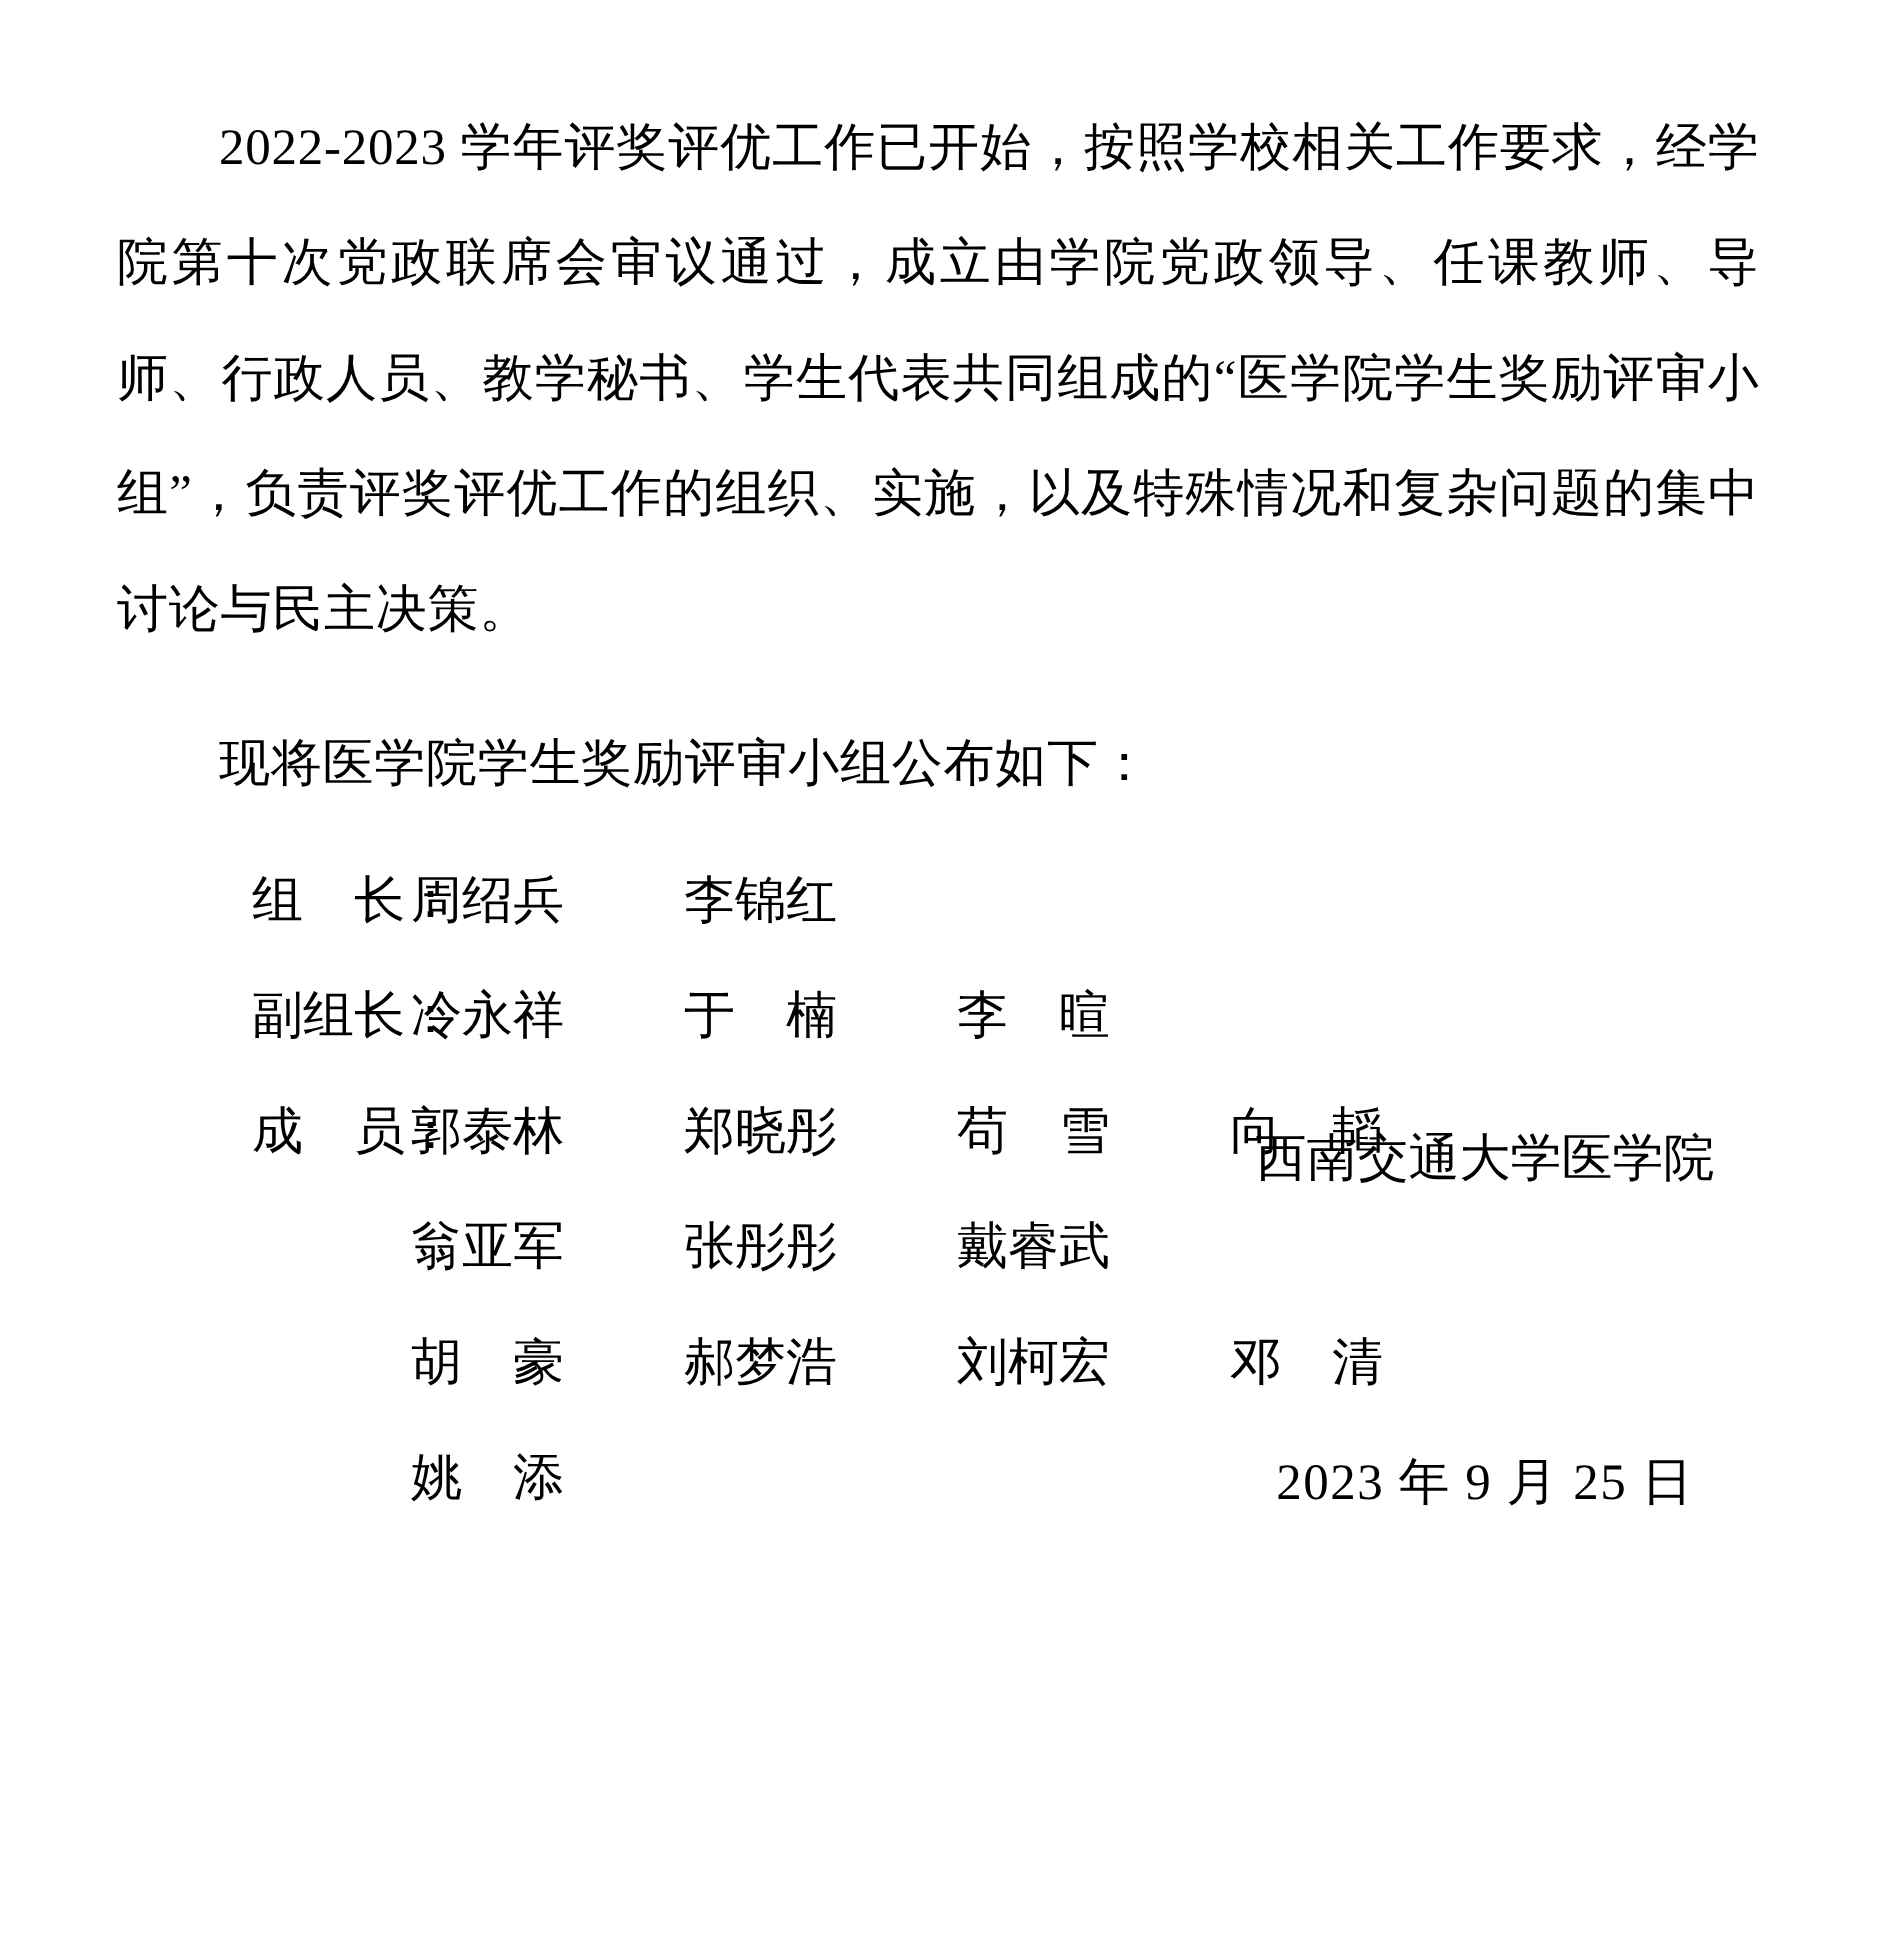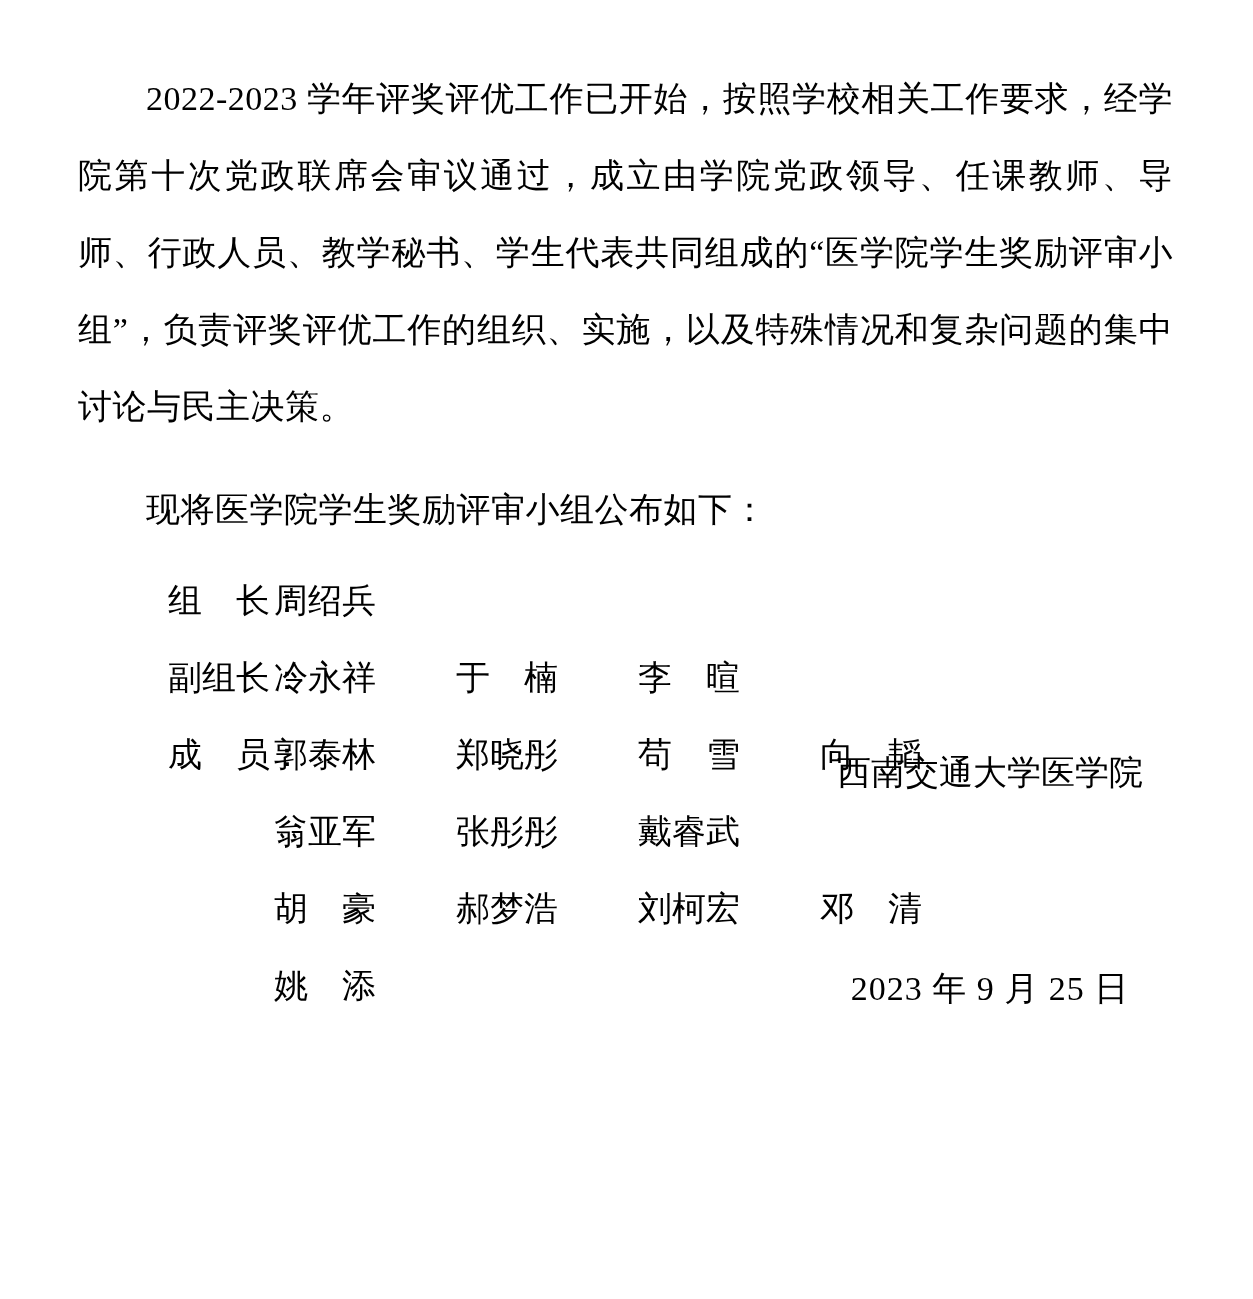--- a/index.html
+++ b/index.html
@@ -89,20 +89,21 @@
   <div class="intro-line">
     <p class="para indent">现将医学院学生奖励评审小组公布如下：</p>
   </div>
 
   <div class="roster">
 
     <div class="roster-row">
       <span class="roster-label">组　长：</span>
       <span class="roster-names">
         <span class="name-cell">周绍兵</span>
+        <span class="name-cell">李锦红</span>
         <span class="name-cell"></span>
         <span class="name-cell"></span>
       </span>
     </div>
 
     <div class="roster-row">
       <span class="roster-label">副组长：</span>
       <span class="roster-names">
         <span class="name-cell">冷永祥</span>
         <span class="name-cell">于　楠</span>

